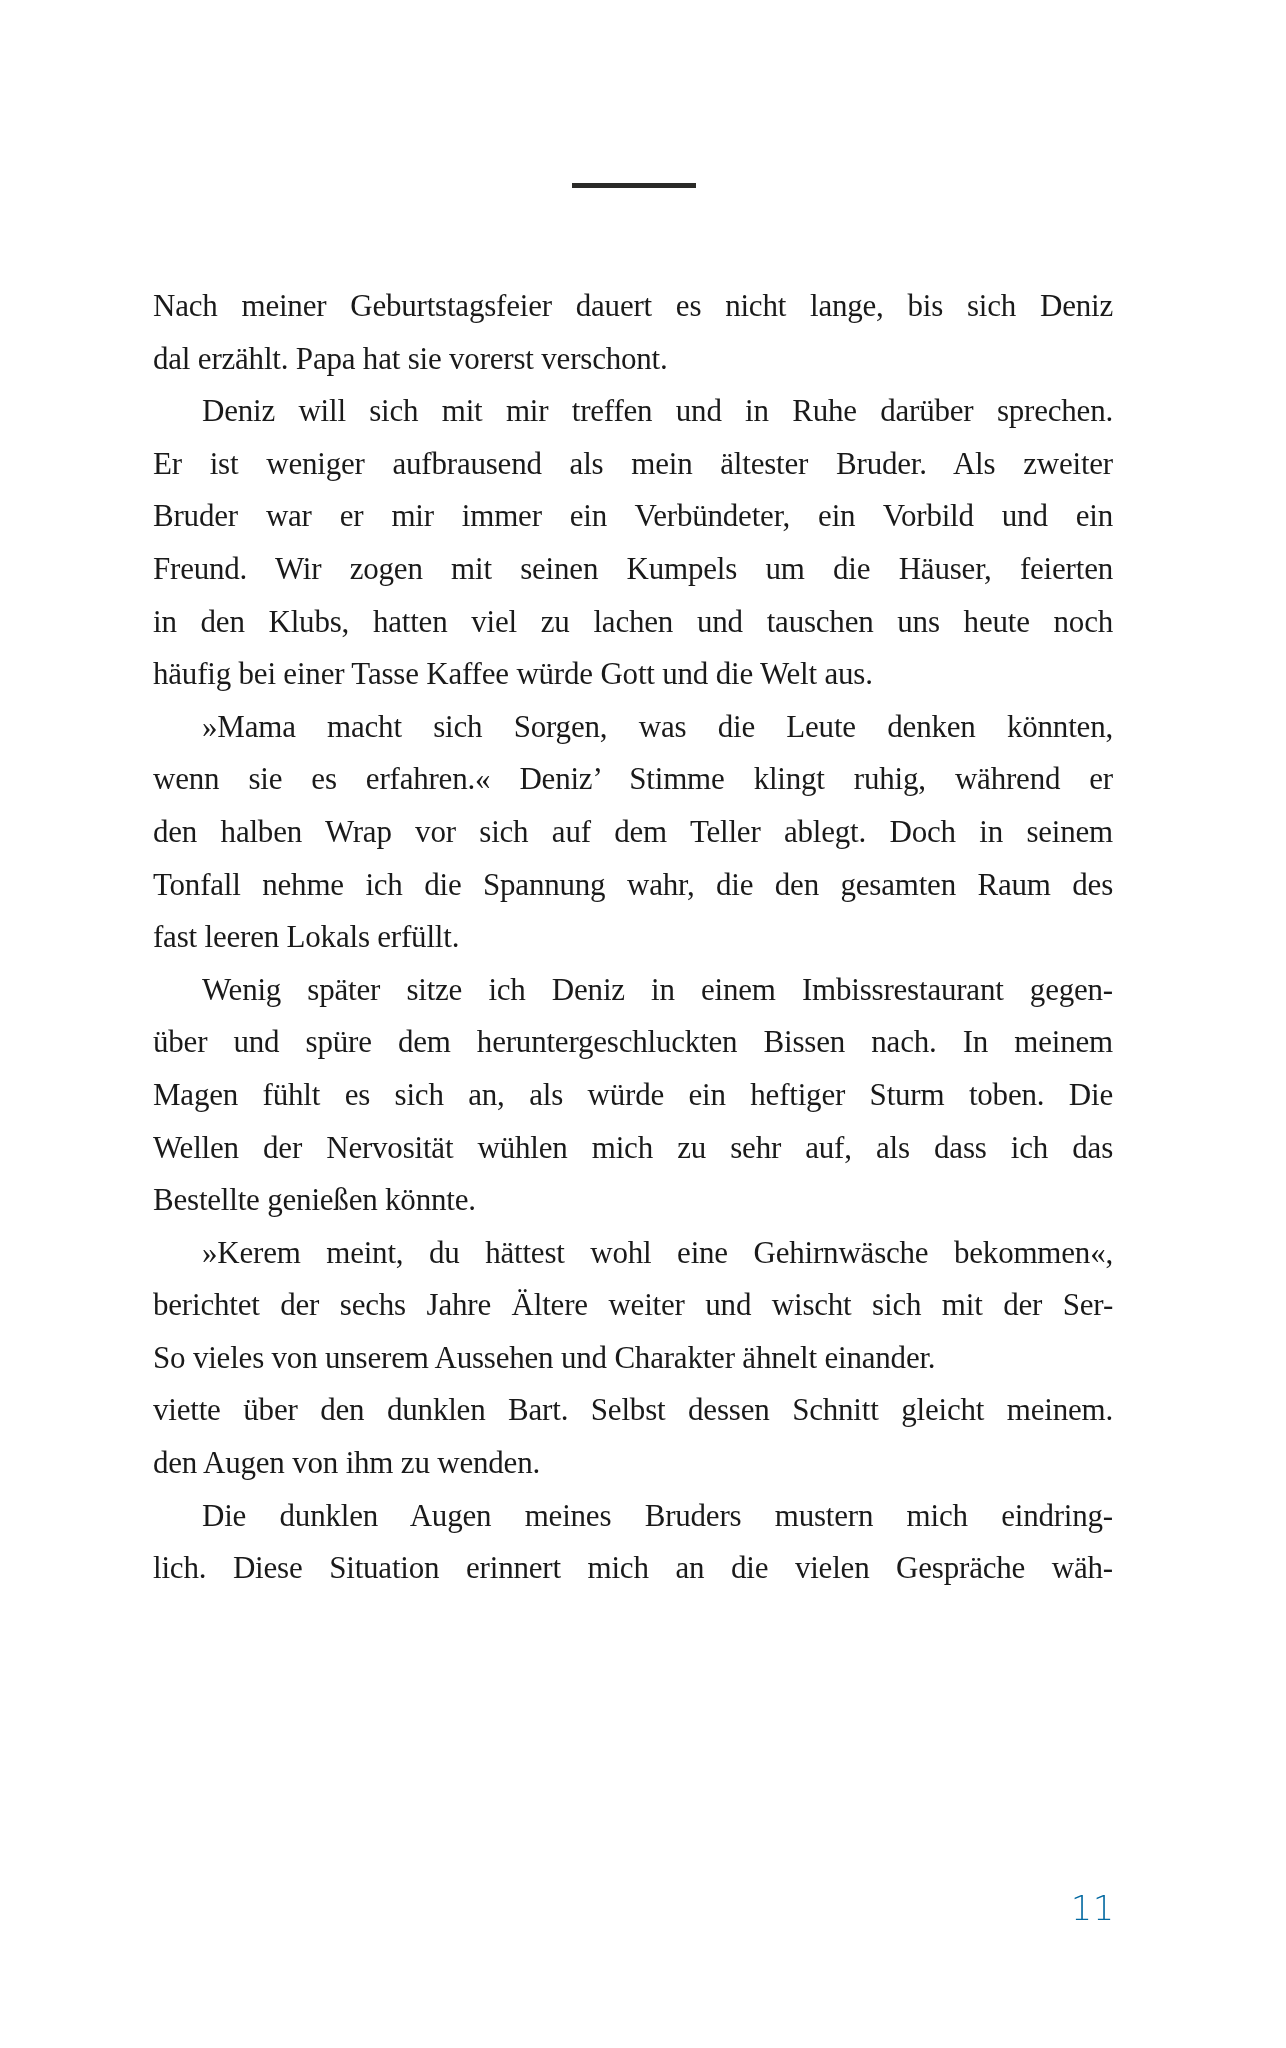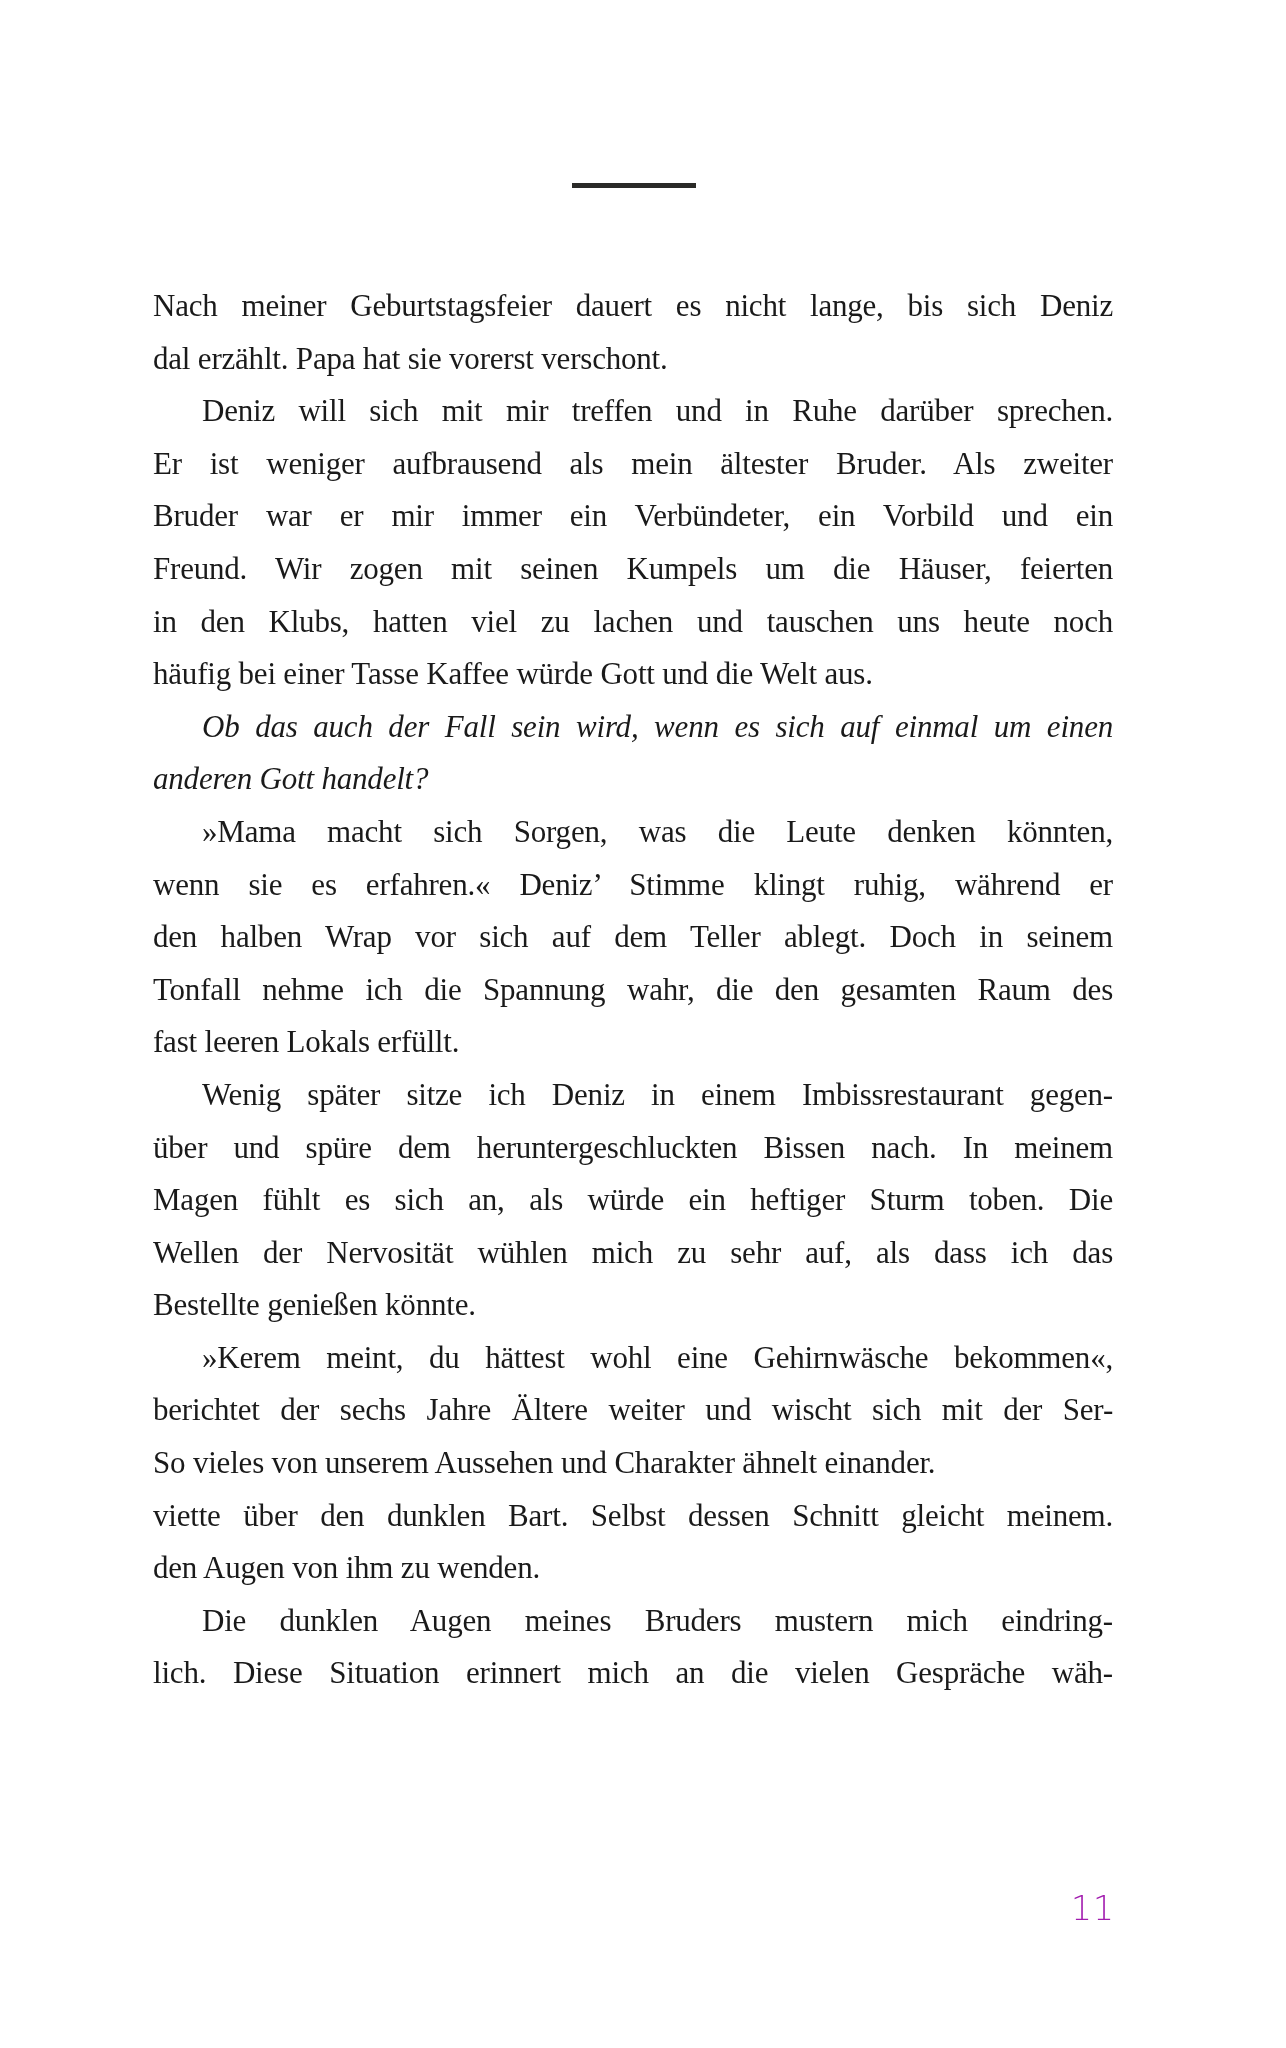--- a/index.html
+++ b/index.html
@@ -60,21 +60,21 @@
   .page-number {
     position: absolute;
     left: 1070px;
     top: 1891px;
     width: 45px;
     text-align: right;
     font-family: "DejaVu Sans", sans-serif;
     font-weight: 300;
     font-size: 33px;
     line-height: 36px;
-    color: #a21caf;
+    color: #0369a1;
     letter-spacing: 1px;
   }
 </style>
 </head>
 <body>
 
 <div class="page">
 
   <div class="section-rule"></div>
 
@@ -87,24 +87,20 @@
 
     <div>
       <span class="line indent">Deniz will sich mit mir treffen und in Ruhe darüber sprechen.</span>
       <span class="line">Er ist weniger aufbrausend als mein ältester Bruder. Als zweiter</span>
       <span class="line">Bruder war er mir immer ein Verbündeter, ein Vorbild und ein</span>
       <span class="line">Freund. Wir zogen mit seinen Kumpels um die Häuser, feierten</span>
       <span class="line">in den Klubs, hatten viel zu lachen und tauschen uns heute noch</span>
       <span class="line last">häufig bei einer Tasse Kaffee würde Gott und die Welt aus.</span>
     </div>
 
-    <div>
-      <span class="line indent italic">Ob das auch der Fall sein wird, wenn es sich auf einmal um einen</span>
-      <span class="line italic last">anderen Gott handelt?</span>
-    </div>
 
     <div>
       <span class="line indent">»Mama macht sich Sorgen, was die Leute denken könnten,</span>
       <span class="line">wenn sie es erfahren.« Deniz’ Stimme klingt ruhig, während er</span>
       <span class="line">den halben Wrap vor sich auf dem Teller ablegt. Doch in seinem</span>
       <span class="line">Tonfall nehme ich die Spannung wahr, die den gesamten Raum des</span>
       <span class="line last">fast leeren Lokals erfüllt.</span>
     </div>
 
     <div>

